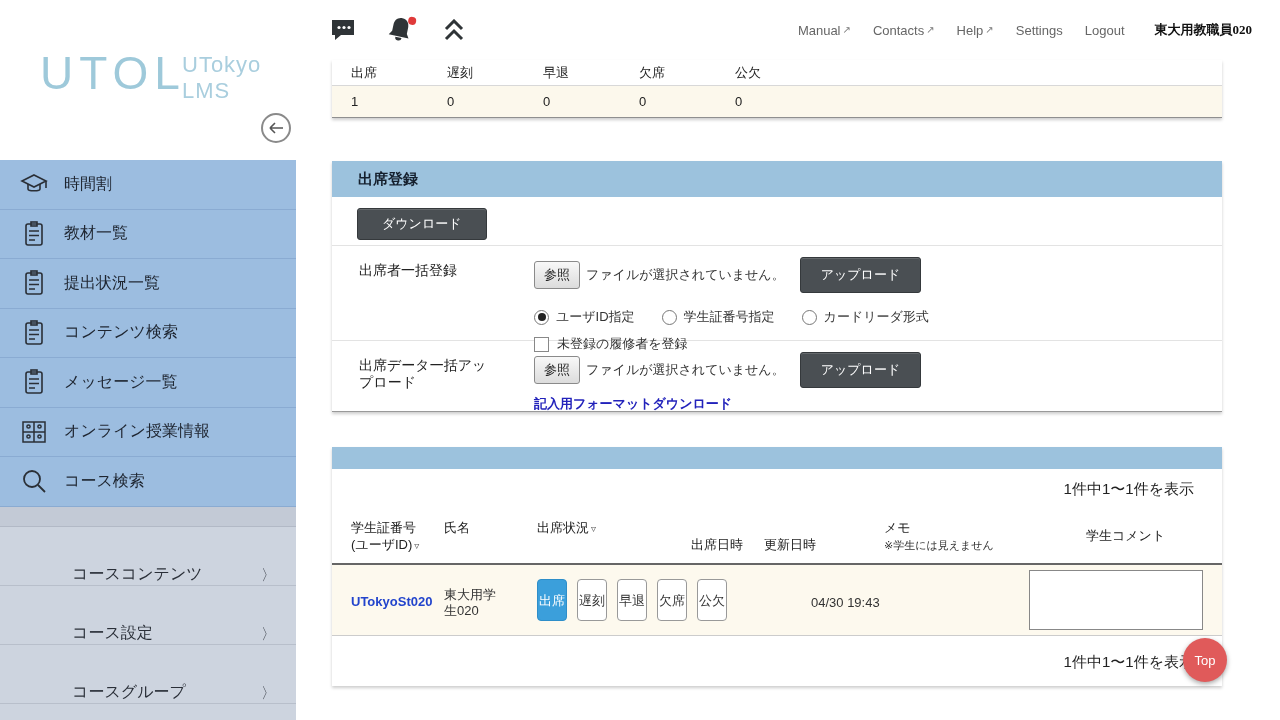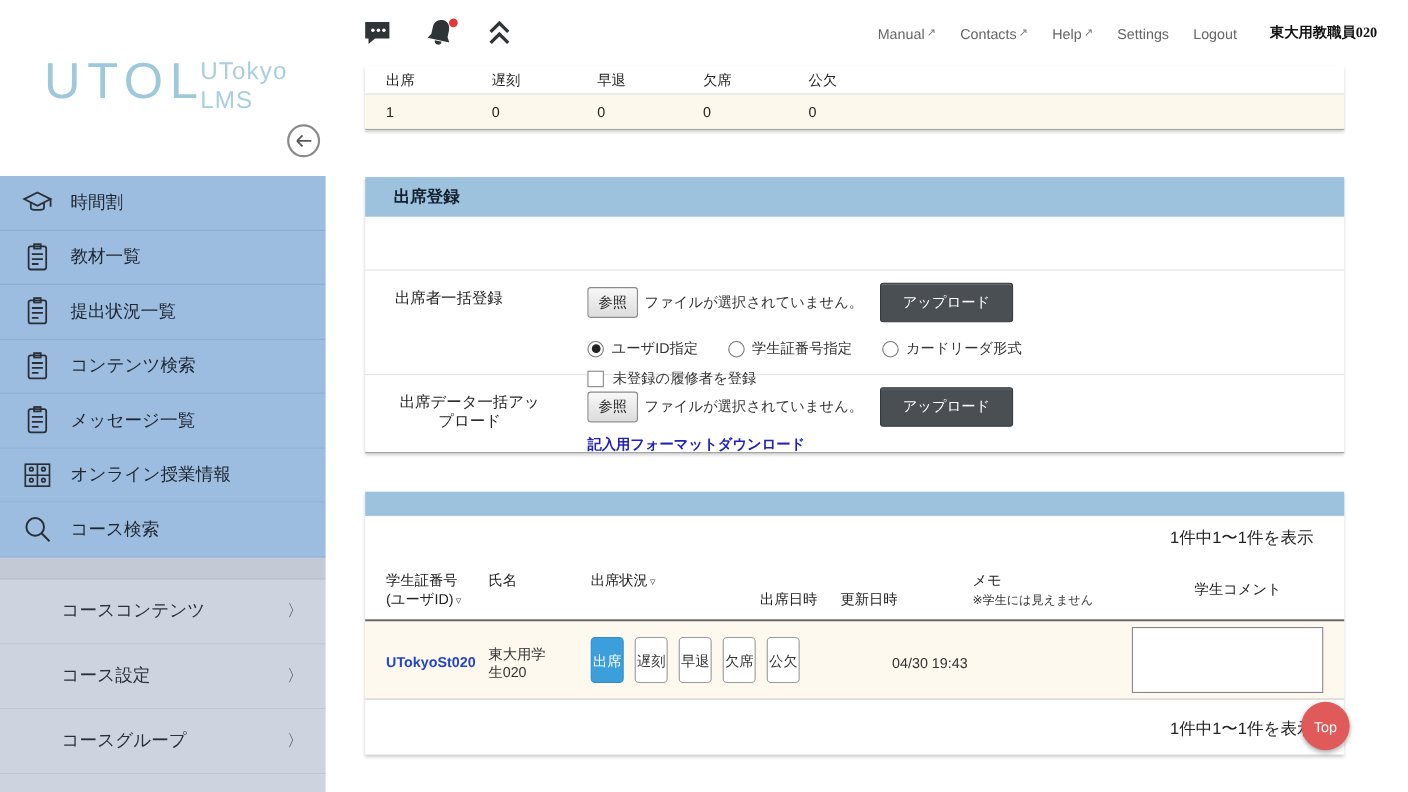--- a/index.html
+++ b/index.html
@@ -14,21 +14,21 @@
   .brand-sub { position:absolute; left:182px; top:52px; font-size:22px; line-height:26px;
     color:#a9cede; letter-spacing:1px; }
   .back-btn { position:absolute; left:261px; top:113px; width:30px; height:30px;
     border:2px solid #8a8a8a; border-radius:50%; display:flex; align-items:center;
     justify-content:center; background:#fff; cursor:pointer; }
   .menu-item { height:49.5px; background:#9cbde0; border-bottom:1px solid #8aabd2;
     display:flex; align-items:center; padding-left:19px; gap:15px; cursor:pointer; }
   .menu-item .mi-label { font-size:16px; color:#1e2530; }
   .menu-gap { height:20px; background:#c3cad6; border-bottom:1px solid #b2b9c6; }
   .sub-item { height:59px; background:#cdd4df; border-bottom:1px solid #b8bfcb;
-    display:flex; align-items:center; padding-left:56px; cursor:pointer; position:relative; }
+    display:flex; align-items:flex-end; padding-left:72px; cursor:pointer; position:relative; }
   .sub-item .si-label { font-size:16px; color:#2a2f38; }
   .sub-item .si-chevron { position:absolute; right:24px; font-size:15px; color:#4a4f58; }
 
   
   .topbar { position:absolute; left:300px; top:0; width:980px; height:60px; background:#fff; }
   .tb-icons { position:absolute; left:30px; top:0; height:60px; display:flex;
     align-items:center; gap:28px; }
   .tb-icon { cursor:pointer; position:relative; display:flex; }
   .tb-right { position:absolute; right:28px; top:0; height:60px; display:flex;
     align-items:center; gap:22px; }
@@ -275,20 +275,23 @@
       <div class="sum-cell">0</div>
       <div class="sum-cell">0</div>
       <div class="sum-cell">0</div>
     </div>
   </div>
 
   <div class="register">
     <div class="reg-header">出席登録</div>
 
     <div class="reg-row row1">
+      <div class="reg-content">
+        <span class="btn-dark">ダウンロード</span>
+      </div>
     </div>
 
     <div class="reg-row row2">
       <div class="reg-label">出席者一括登録</div>
       <div class="reg-content">
         <div class="file-line">
           <span class="btn-browse">参照</span>
           <span class="file-text">ファイルが選択されていません。</span>
           <span class="btn-dark upload-btn">アップロード</span>
         </div>
@@ -307,21 +310,21 @@
           </span>
         </div>
         <div class="check-line">
           <span class="checkbox"></span>
           <span class="check-label">未登録の履修者を登録</span>
         </div>
       </div>
     </div>
 
     <div class="reg-row row3">
-      <div class="reg-label" style="width:177px;padding-right:14px;text-align:center;">出席データ一括アップロード</div>
+      <div class="reg-label" style="width:177px;padding-right:14px;">出席データ一括アップロード</div>
       <div class="reg-content">
         <div class="file-line">
           <span class="btn-browse">参照</span>
           <span class="file-text">ファイルが選択されていません。</span>
           <span class="btn-dark upload-btn">アップロード</span>
         </div>
         <a class="format-link">記入用フォーマットダウンロード</a>
       </div>
     </div>
   </div>

